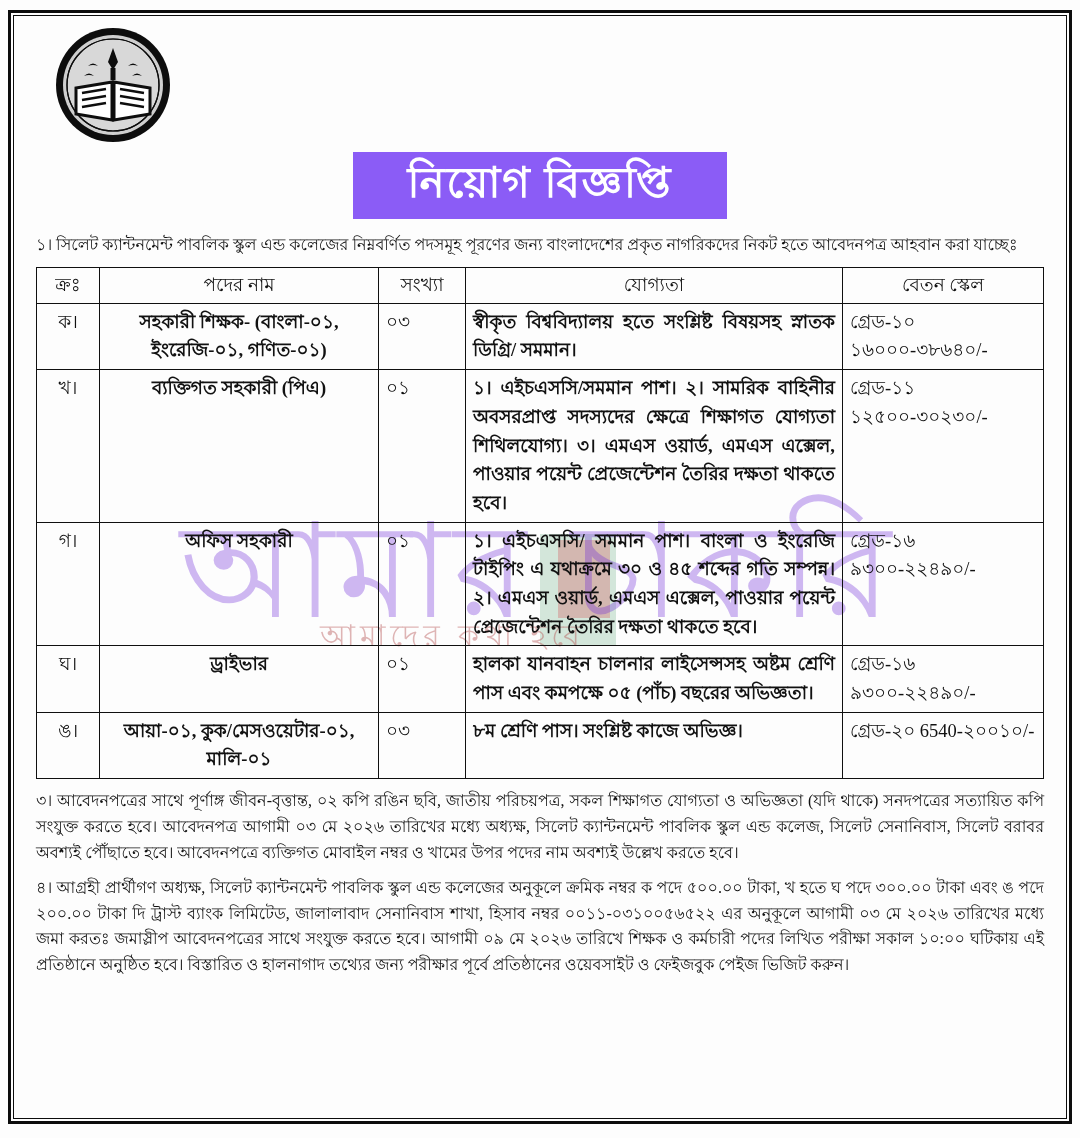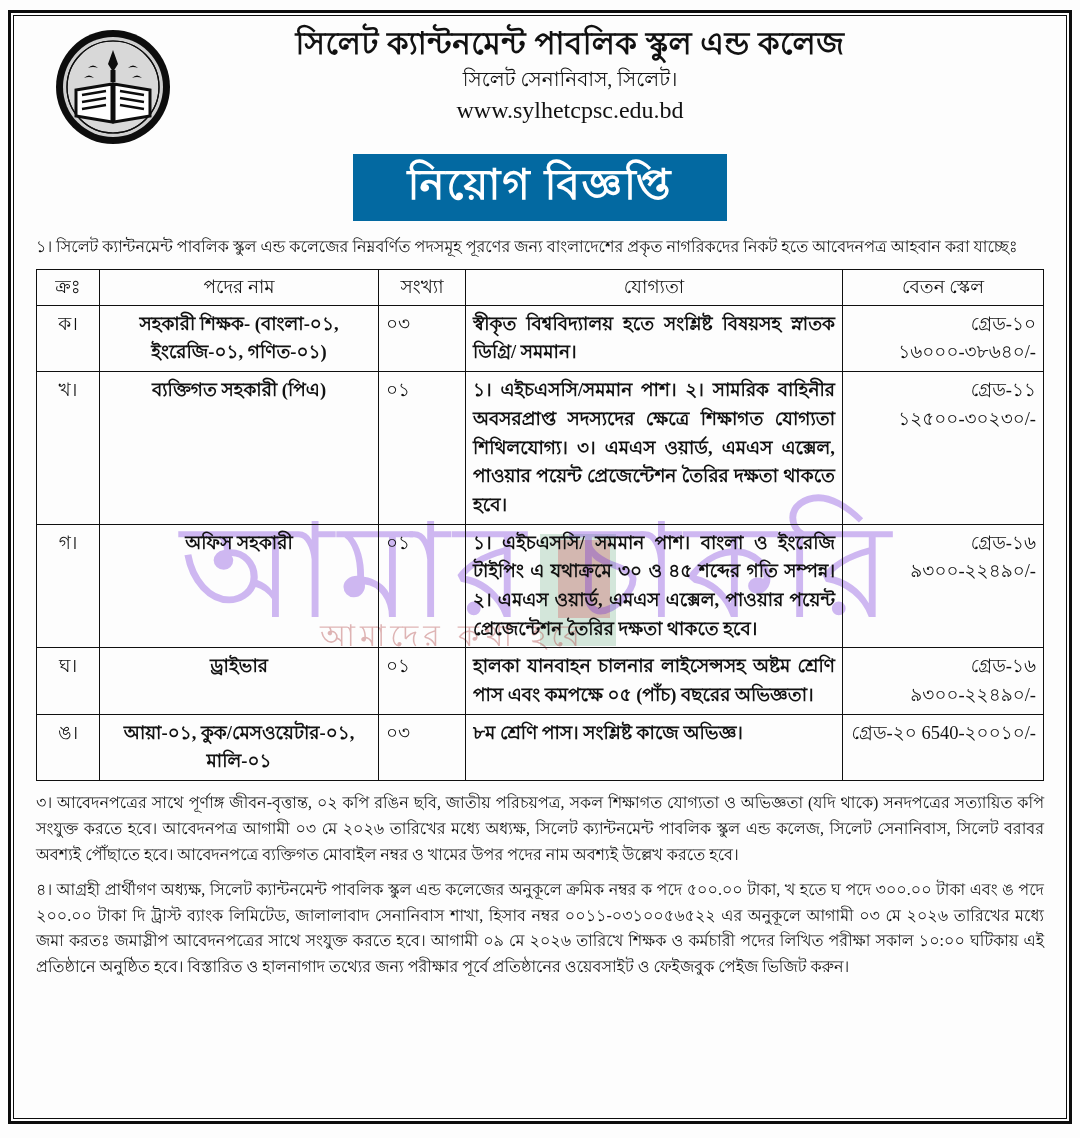--- a/index.html
+++ b/index.html
@@ -130,21 +130,21 @@
     font-family: "Liberation Serif", serif;
   }
 
   
   .banner-wrap {
     text-align: center;
     margin-top: 10px;
   }
   .banner {
     display: inline-block;
-    background: #0369a1;
+    background: #8b5cf6;
     color: #ffffff;
     font-size: 42px;
     font-weight: bold;
     line-height: 1.22;
     padding: 6px 54px 10px 54px;
     letter-spacing: 2px;
   }
 
   
   .para {
@@ -180,21 +180,21 @@
   .col-sl   { width: 52px; text-align: center; }
   .col-post { width: 268px; text-align: center; }
   .col-num  { width: 76px; text-align: center; }
   .col-qual { text-align: justify; }
   .col-pay  { width: 190px; text-align: center; }
 
   .cell-sl   { text-align: center; }
   .cell-post { text-align: center; font-weight: bold; }
   .cell-num  { text-align: left; margin-left: 26px; }
   .cell-qual { text-align: justify; font-weight: bold; }
-  .cell-pay  { text-align: right; }
+  .cell-pay  { text-align: left; }
 </style>
 </head>
 <body>
 
 <div class="page">
 
   <div class="watermark">
     <div class="wm-flag-green"></div>
     <div class="wm-flag-red"></div>
     <div class="wm-text">আমার চাকরি</div>
@@ -229,25 +229,20 @@
             <line x1="28" y1="74" x2="52" y2="70"></line>
             <line x1="28" y1="81" x2="52" y2="77"></line>
             <line x1="66" y1="63" x2="90" y2="67"></line>
             <line x1="66" y1="70" x2="90" y2="74"></line>
             <line x1="66" y1="77" x2="90" y2="81"></line>
           </g>
           <circle cx="59" cy="59" r="46" fill="none" stroke="#0d0d0d" stroke-width="1.2"></circle>
         </svg>
       </div>
 
-      <div class="head-text">
-        <div class="org-name">সিলেট ক্যান্টনমেন্ট পাবলিক স্কুল এন্ড কলেজ</div>
-        <div class="org-address">সিলেট সেনানিবাস, সিলেট।</div>
-        <div class="org-web">www.sylhetcpsc.edu.bd</div>
-      </div>
     </div>
 
     <div class="banner-wrap">
       <div class="banner">নিয়োগ বিজ্ঞপ্তি</div>
     </div>
 
     <p class="para intro">১। সিলেট ক্যান্টনমেন্ট পাবলিক স্কুল এন্ড কলেজের নিম্নবর্ণিত পদসমূহ পূরণের জন্য বাংলাদেশের প্রকৃত নাগরিকদের নিকট হতে আবেদনপত্র আহবান করা যাচ্ছেঃ</p>
 
     <table class="circ">
       <thead>

